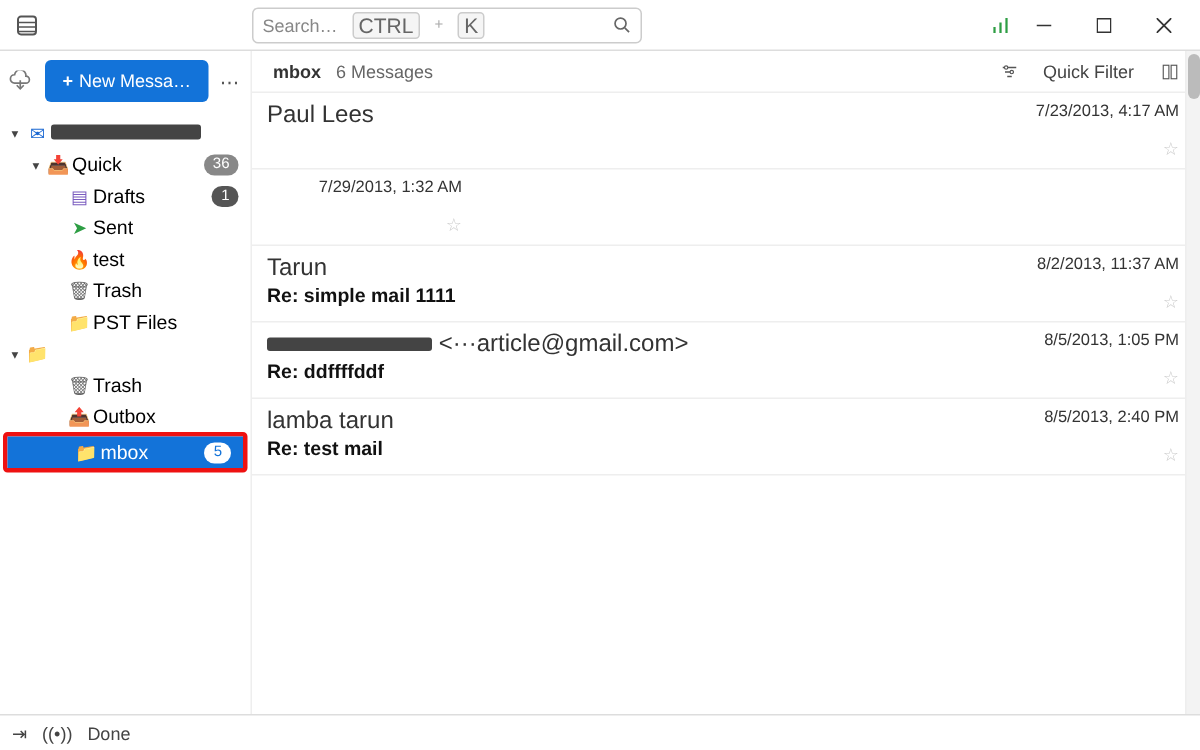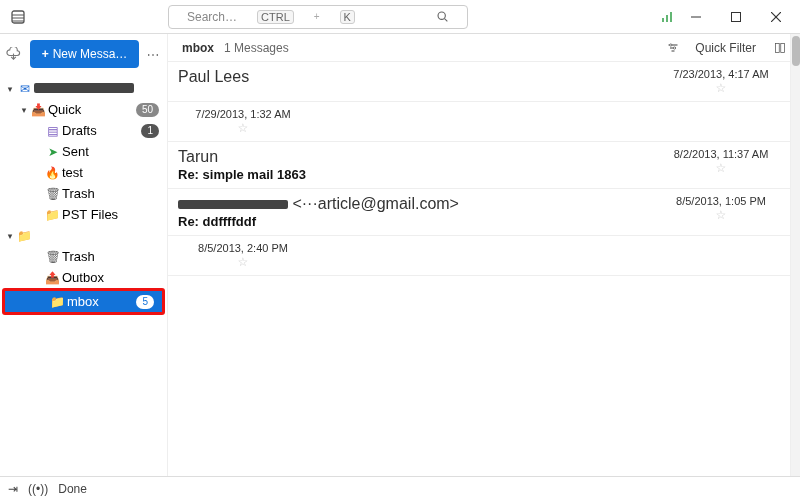--- a/index.html
+++ b/index.html
@@ -1,21 +1,21 @@
 <!DOCTYPE html>
 <html><head>
 <meta charset="utf-8">
 <style>
 * { margin: 0; padding: 0; box-sizing: border-box; font-family: -apple-system, "Segoe UI", sans-serif; }
 html, body { width: 800px; height: 500px; overflow: hidden; background: #fff; }
 
 .titlebar { height: 34px; display: flex; align-items: center; padding: 0 6px; border-bottom: 1px solid #ddd; gap: 8px; }
 .tb-left { width: 24px; display: flex; align-items: center; justify-content: center; }
-.searchwrap { margin-left: 130px; width: 300px; height: 24px; border: 1px solid #ccc; border-radius: 4px; display: flex; align-items: center; padding: 0 18px; color: #888; font-size: 12px; gap: 20px; }
-.kbd { font-size: 11px; border: 1px solid #ccc; border-radius: 3px; padding: 0 3px; background: #f5f5f5; color: #666; }
+.searchwrap { margin-left: 130px; width: 260px; height: 24px; border: 1px solid #ccc; border-radius: 4px; display: flex; align-items: center; padding: 0 6px; color: #888; font-size: 12px; gap: 10px; }
+.kbd { font-size: 14px; border: 1px solid #ccc; border-radius: 3px; padding: 0 3px; background: #f5f5f5; color: #666; }
 .searchwrap .spacer { flex: 1; }
 .tb-right { margin-left: auto; display: flex; align-items: center; gap: 4px; }
 .impexp { display: flex; align-items: center; gap: 4px; font-size: 12px; padding: 2px 6px; border-radius: 3px; }
 .green-dot { width: 8px; height: 8px; border-radius: 50%; background: #2e9e44; display: inline-block; }
 .winbtn { width: 36px; height: 28px; display: flex; align-items: center; justify-content: center; color: #333; font-size: 12px; }
 .sep { display:flex; align-items:center; color:#555; }
 
 .main { display: flex; height: calc(500px - 34px - 24px); }
 .sidebar { width: 168px; border-right: 1px solid #eee; display: flex; flex-direction: column; font-size: 13px; position: relative; }
 .side-top { display: flex; align-items: center; gap: 6px; padding: 6px; }
@@ -42,21 +42,21 @@
 .content { flex: 1; display: flex; flex-direction: column; position: relative; }
 .content-scroll { position: absolute; right: 0; top: 0; width: 10px; height: 100%; background: #f3f3f3; border-left: 1px solid #eee; }
 .content-scroll .thumb { width: 8px; margin-left: 1px; height: 30px; background: #bbb; border-radius: 4px; margin-top: 2px; }
 .chead { height: 28px; border-bottom: 1px solid #eee; display: flex; align-items: center; padding: 0 14px; font-size: 12px; color: #333; gap: 10px; }
 .chead .mcount { color: #666; }
 .chead .grow { flex: 1; }
 .qfilter { display: flex; align-items: center; gap: 16px; color: #444; }
 
 .msg { border-bottom: 1px solid #eee; padding: 6px 14px 6px 10px; display: flex; }
 .msg .lcol { flex: 1; min-width: 0; }
-.msg .rcol { text-align: right; font-size: 11px; color: #333; display: flex; flex-direction: column; align-items: center; gap: 1px; width: 130px; }
+.msg .rcol { text-align: right; font-size: 11px; color: #333; display: flex; flex-direction: column; align-items: flex-end; gap: 12px; width: 130px; }
 .sender { font-size: 16px; color: #333; }
 .subject { font-size: 13px; color: #111; font-weight: 600; margin-top: 1px; }
 .star { color: #ccc; font-size: 12px; }
 
 .statusbar { height: 24px; border-top: 1px solid #ddd; display: flex; align-items: center; padding: 0 8px; font-size: 12px; color: #444; gap: 10px; }
 
 svg { display: block; }
 .ic { color: #666; }
 .ic-blue { color: #1967d2; }
 .ic-green { color: #2e9e44; }
@@ -137,21 +137,21 @@
     <div class="tree">
       <div class="trow ind0">
         <span class="caret">▾</span>
         <span class="ticon ic-blue">✉</span>
         <span class="tlabel"><span class="redact" style="width:100px"></span></span>
       </div>
       <div class="trow ind1">
         <span class="caret">▾</span>
         <span class="ticon ic-blue">📥</span>
         <span class="tlabel">Quick</span>
-        <span class="badge">50</span>
+        <span class="badge">36</span>
       </div>
       <div class="trow ind2">
         <span class="caret"></span>
         <span class="ticon ic-purple">▤</span>
         <span class="tlabel">Drafts</span>
         <span class="badge dark">1</span>
       </div>
       <div class="trow ind2">
         <span class="caret"></span>
         <span class="ticon ic-green">➤</span>
@@ -195,21 +195,21 @@
           <span class="tlabel">mbox</span>
           <span class="badge">5</span>
         </div>
       </div>
     </div>
   </div>
 
   <div class="content">
     <div class="chead">
       <b>mbox</b>
-      <span class="mcount">1 Messages</span>
+      <span class="mcount">6 Messages</span>
       <span class="grow"></span>
       <span class="qfilter">
         <span>
           <svg width="12" height="12" viewBox="0 0 16 16">
               <line x1="2" y1="4" x2="14" y2="4" stroke="#555" stroke-width="1.5"></line>
               <line x1="4" y1="8" x2="12" y2="8" stroke="#555" stroke-width="1.5"></line>
               <line x1="6" y1="12" x2="10" y2="12" stroke="#555" stroke-width="1.5"></line>
               <circle cx="5" cy="4" r="1.5" fill="#fff" stroke="#555"></circle>
               <circle cx="10" cy="8" r="1.5" fill="#fff" stroke="#555"></circle>
             </svg>
@@ -236,38 +236,42 @@
         </div>
         <div class="msg">
           <div class="rcol">
             <div>7/29/2013, 1:32 AM</div>
             <div class="star">☆</div>
           </div>
         </div>
         <div class="msg">
           <div class="lcol">
             <div class="sender">Tarun</div>
-            <div class="subject">Re: simple mail 1863</div>
+            <div class="subject">Re: simple mail 1111</div>
           </div>
           <div class="rcol">
             <div>8/2/2013, 11:37 AM</div>
             <div class="star">☆</div>
           </div>
         </div>
         <div class="msg">
           <div class="lcol">
             <div class="sender"><span class="redact" style="width:110px;height:9px;vertical-align:middle"></span> &lt;···article@gmail.com&gt;</div>
             <div class="subject">Re: ddffffddf</div>
           </div>
           <div class="rcol">
             <div>8/5/2013, 1:05 PM</div>
             <div class="star">☆</div>
           </div>
         </div>
         <div class="msg">
+          <div class="lcol">
+            <div class="sender">lamba tarun</div>
+            <div class="subject">Re: test mail</div>
+          </div>
           <div class="rcol">
             <div>8/5/2013, 2:40 PM</div>
             <div class="star">☆</div>
           </div>
         </div>
       </div>
 
     <div class="content-scroll">
       <div class="thumb"></div>
     </div>

